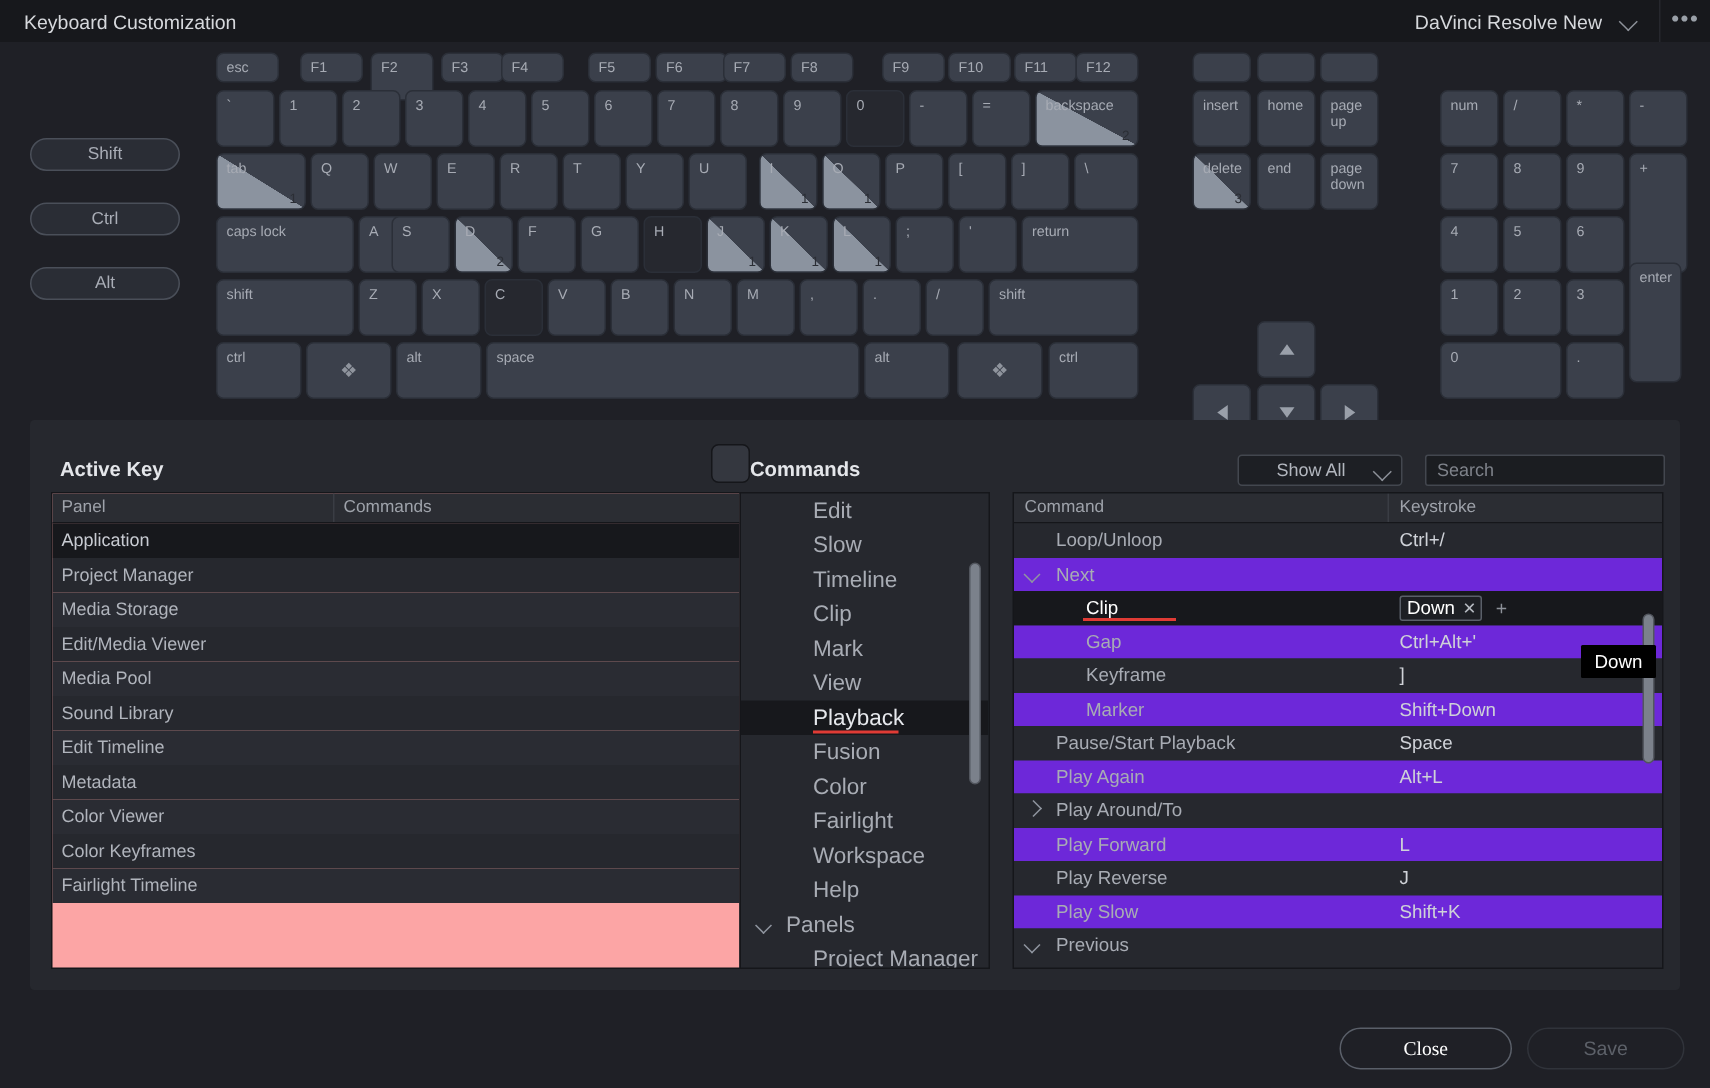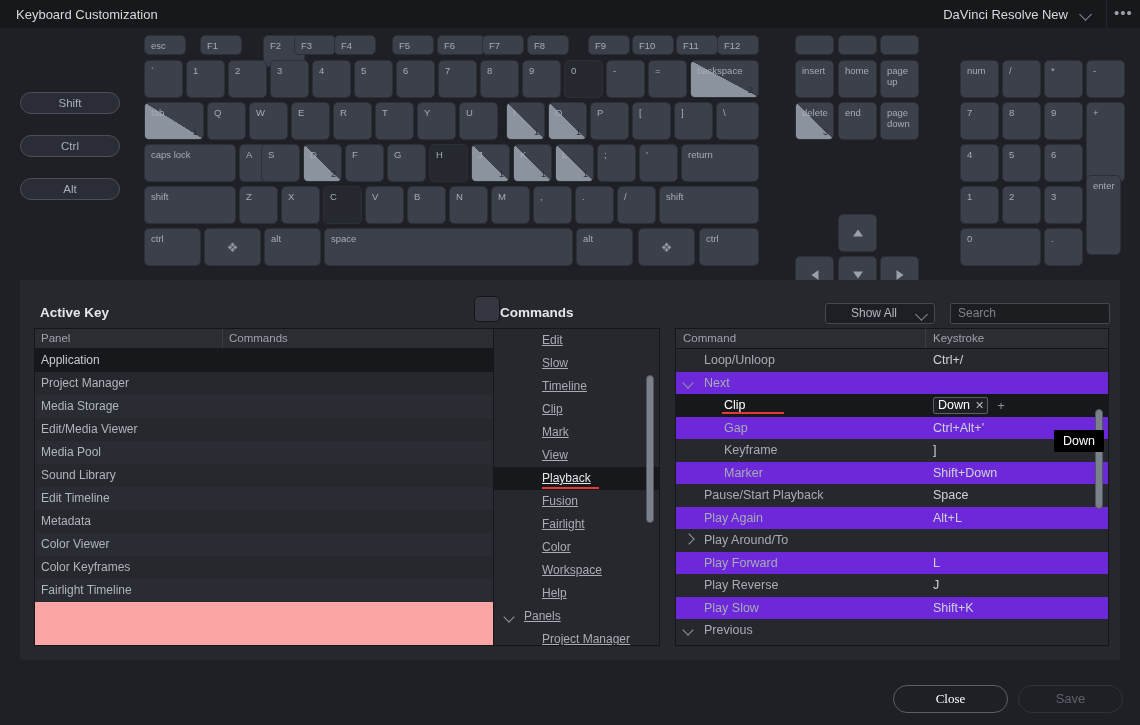--- a/index.html
+++ b/index.html
@@ -116,22 +116,22 @@
     position: absolute; left: 930px; top: 23px; width: 160px; height: 21px;
     background: #1b1d21; border: 1px solid #43474f; border-radius: 2px;
     font-size: 12px; color: #7e828a; line-height: 19px; padding-left: 7px;
   }
 
   .treePane {
     position: absolute; left: 473px; top: 48px; width: 167px; height: 318px;
     background: #26282e; border: 1px solid #15161a; overflow: hidden;
   }
   .trow {
-    height: 23px; line-height: 23px; font-size: 12px; color: #a8acb4;
-    position: relative; padding-left: 48px; text-decoration: underline;
+    height: 23px; line-height: 23px; font-size: 15px; color: #a8acb4;
+    position: relative; padding-left: 48px;
   }
   .trow.lvl1 { padding-left: 30px; }
   .trow.sel { background: #17181c; color: #e6e8ec; }
   .trow .tw {
     position: absolute; width: 10px; height: 10px; top: 7px;
   }
   .trow.lvl1 .tw { left: 11px; }
   .trow .tw.dn::before {
     content:""; position:absolute; left:0; top:1px; width:7px; height:7px;
     border-left:1.3px solid #9096a0; border-bottom:1.3px solid #9096a0; transform: rotate(-45deg);
@@ -207,21 +207,21 @@
     <div class="modpill" style="left:20px; top:64px;">Shift</div>
     <div class="modpill" style="left:20px; top:107px;">Ctrl</div>
     <div class="modpill" style="left:20px; top:150px;">Alt</div>
 
     <div class="key" style="left:144px; top:7px; width:42px; height:20px;">
         <span class="lab">esc</span>
       </div>
     <div class="key" style="left:200px; top:7px; width:42px; height:20px;">
         <span class="lab">F1</span>
       </div>
-    <div class="key" style="left:263px; top:7px; width:42px; height:32px;">
+    <div class="key" style="left:247px; top:7px; width:42px; height:32px;">
         <span class="lab">F2</span>
       </div>
     <div class="key" style="left:294px; top:7px; width:42px; height:20px;">
         <span class="lab">F3</span>
       </div>
     <div class="key" style="left:334px; top:7px; width:42px; height:20px;">
         <span class="lab">F4</span>
       </div>
     <div class="key" style="left:392px; top:7px; width:42px; height:20px;">
         <span class="lab">F5</span>
@@ -583,22 +583,22 @@
       <div class="trow"><span>Slow</span></div>
       <div class="trow"><span>Timeline</span></div>
       <div class="trow"><span>Clip</span></div>
       <div class="trow"><span>Mark</span></div>
       <div class="trow"><span>View</span></div>
       <div class="trow sel">
         <span>Playback</span>
         <span class="underline" style="left:48px; width:57px;"></span>
       </div>
       <div class="trow"><span>Fusion</span></div>
+      <div class="trow"><span>Color</span></div>
       <div class="trow"><span>Fairlight</span></div>
-      <div class="trow"><span>Color</span></div>
       <div class="trow"><span>Workspace</span></div>
       <div class="trow"><span>Help</span></div>
       <div class="trow lvl1">
         <span class="tw dn"></span>
         <span>Panels</span>
       </div>
       <div class="trow"><span>Project Manager</span></div>
       <div class="sbar" style="left:152px; top:46px; height:148px;"></div>
     </div>
 

